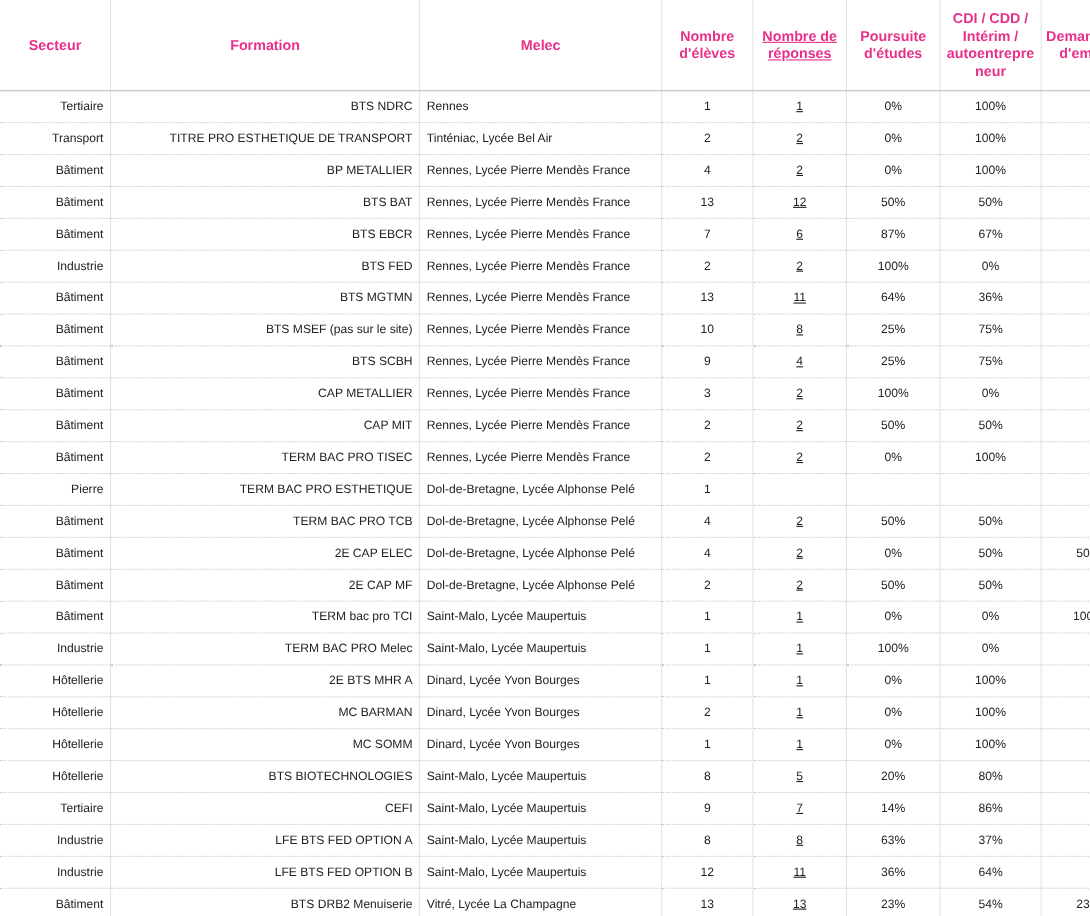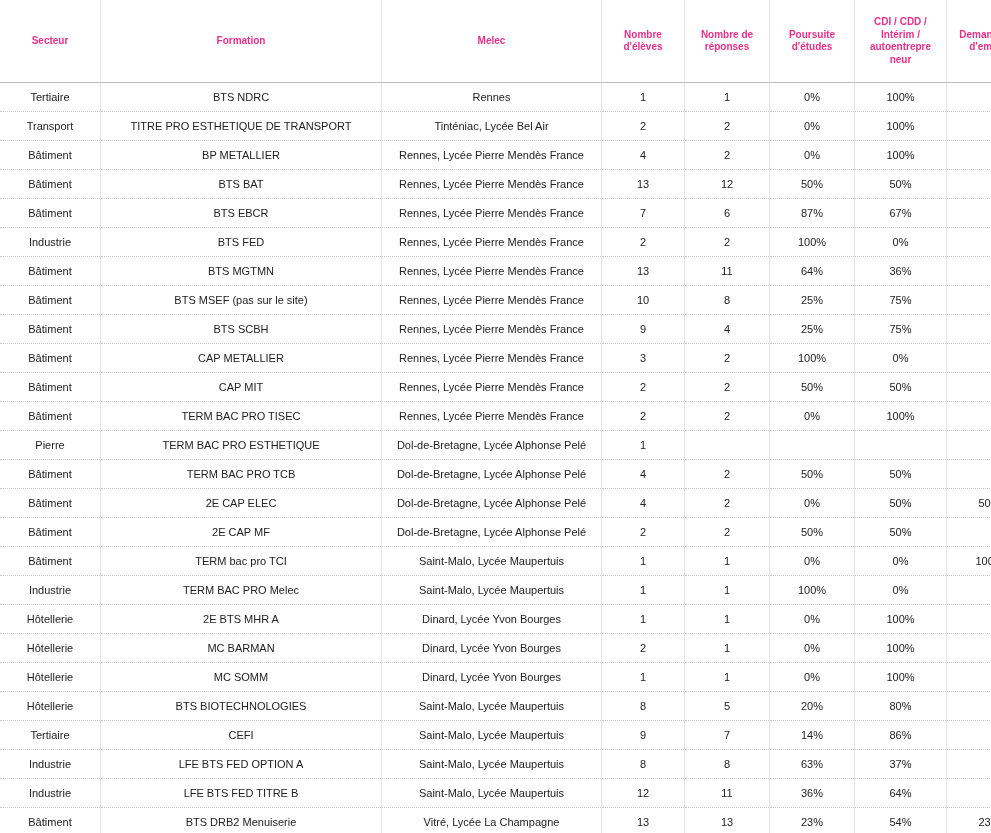--- a/index.html
+++ b/index.html
@@ -20,21 +20,21 @@
   table.data-table {
     border-collapse: collapse;
     width: 991px;
     table-layout: fixed;
     font-size: 11px;
     color: #222222;
   }
   table.data-table thead th {
     color: #e8308a;
     font-weight: bold;
-    font-size: 10px;
+    font-size: 13px;
     text-align: center;
     vertical-align: middle;
     padding: 6px 4px;
     height: 70px;
     background: #ffffff;
     border-right: 1px solid #e6e6e6;
     border-bottom: 1px solid #bdbdbd;
     line-height: 1.25;
   }
   table.data-table thead th:last-child {
@@ -48,25 +48,25 @@
     vertical-align: middle;
     white-space: nowrap;
     overflow: hidden;
     text-overflow: ellipsis;
     font-size: 11px;
   }
   table.data-table tbody td:last-child {
     border-right: none;
   }
   
-  .col-secteur   { width: 92px;  text-align: center; }
-  .col-formation { width: 272px; text-align: center; }
-  .col-agence    { width: 211px; text-align: center; }
+  .col-secteur   { width: 92px;  text-align: right; }
+  .col-formation { width: 272px; text-align: right; }
+  .col-agence    { width: 211px; }
   .col-eleves    { width: 74px;  text-align: center; margin-top: 44px; }
-  .col-reponses  { width: 76px;  text-align: center; }
+  .col-reponses  { width: 76px;  text-align: center; text-decoration: underline; }
   .col-poursuite { width: 76px;  text-align: center; }
   .col-cdi       { width: 83px;  text-align: center; }
   .col-demandeurs{ width: 77px;  text-align: center; }
 
   .hdr-row-line { display: block; }
 
   
   table.data-table tbody tr td.col-secteur,
   table.data-table thead th.col-secteur { border-right: 1px solid #e3e3e3; }
   table.data-table tbody tr td.col-formation,
@@ -352,21 +352,21 @@
           <td class="col-formation">LFE BTS FED OPTION A</td>
           <td class="col-agence">Saint-Malo, Lycée Maupertuis</td>
           <td class="col-eleves">8</td>
           <td class="col-reponses">8</td>
           <td class="col-poursuite">63%</td>
           <td class="col-cdi">37%</td>
           <td class="col-demandeurs"></td>
         </tr>
         <tr>
           <td class="col-secteur">Industrie</td>
-          <td class="col-formation">LFE BTS FED TITRE B</td>
+          <td class="col-formation">LFE BTS FED OPTION B</td>
           <td class="col-agence">Saint-Malo, Lycée Maupertuis</td>
           <td class="col-eleves">12</td>
           <td class="col-reponses">11</td>
           <td class="col-poursuite">36%</td>
           <td class="col-cdi">64%</td>
           <td class="col-demandeurs"></td>
         </tr>
         <tr>
           <td class="col-secteur">Bâtiment</td>
           <td class="col-formation">BTS DRB2 Menuiserie</td>

